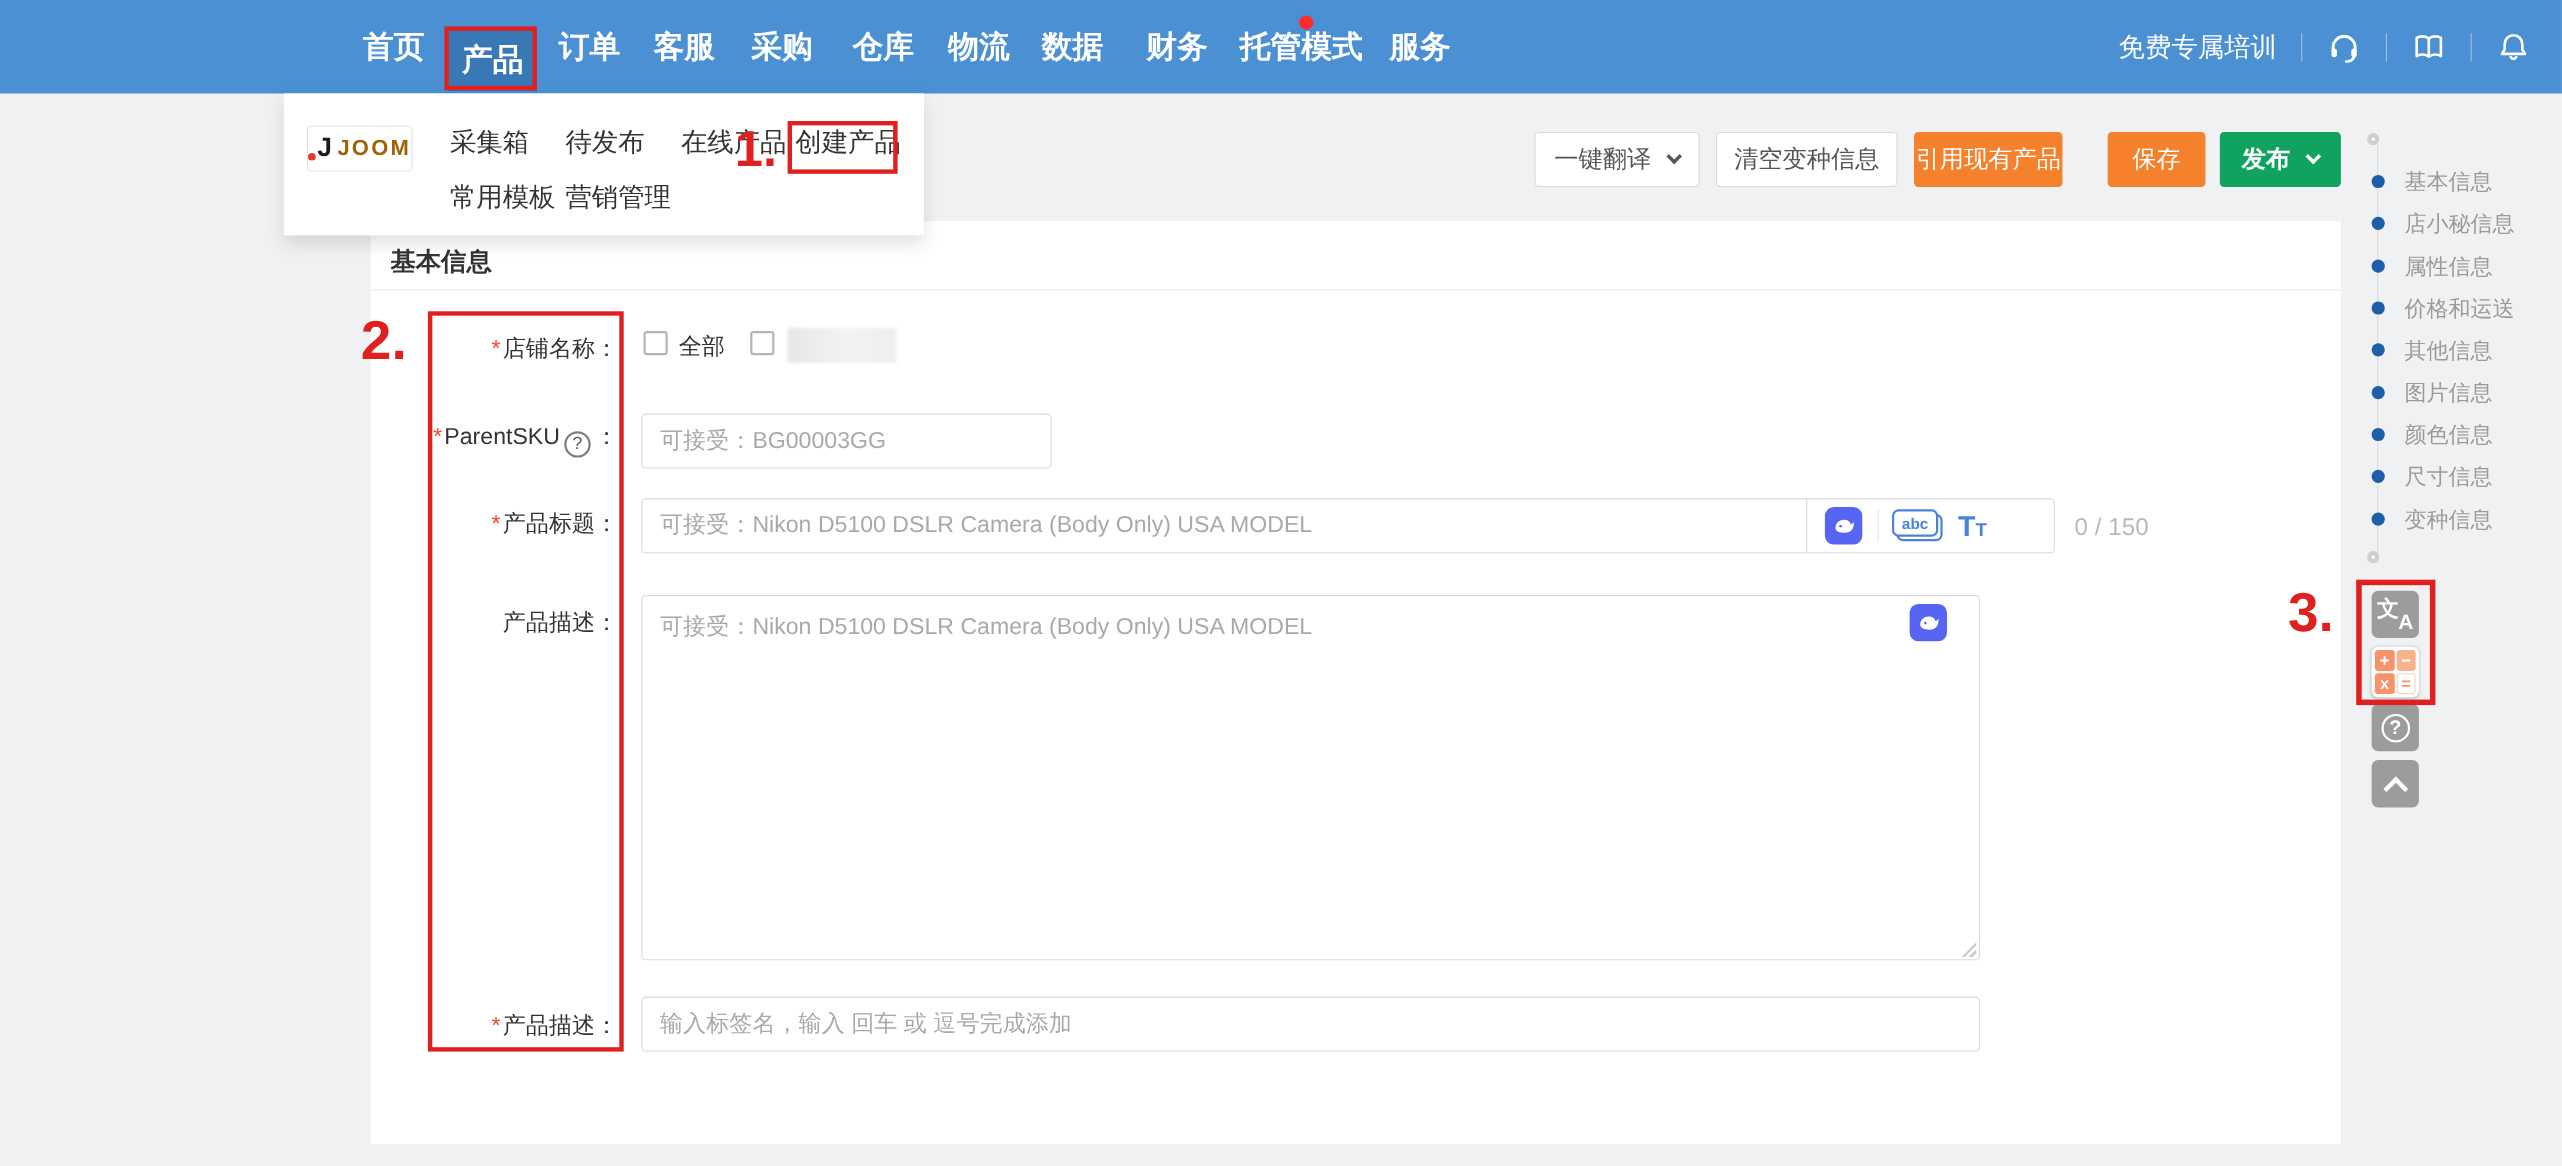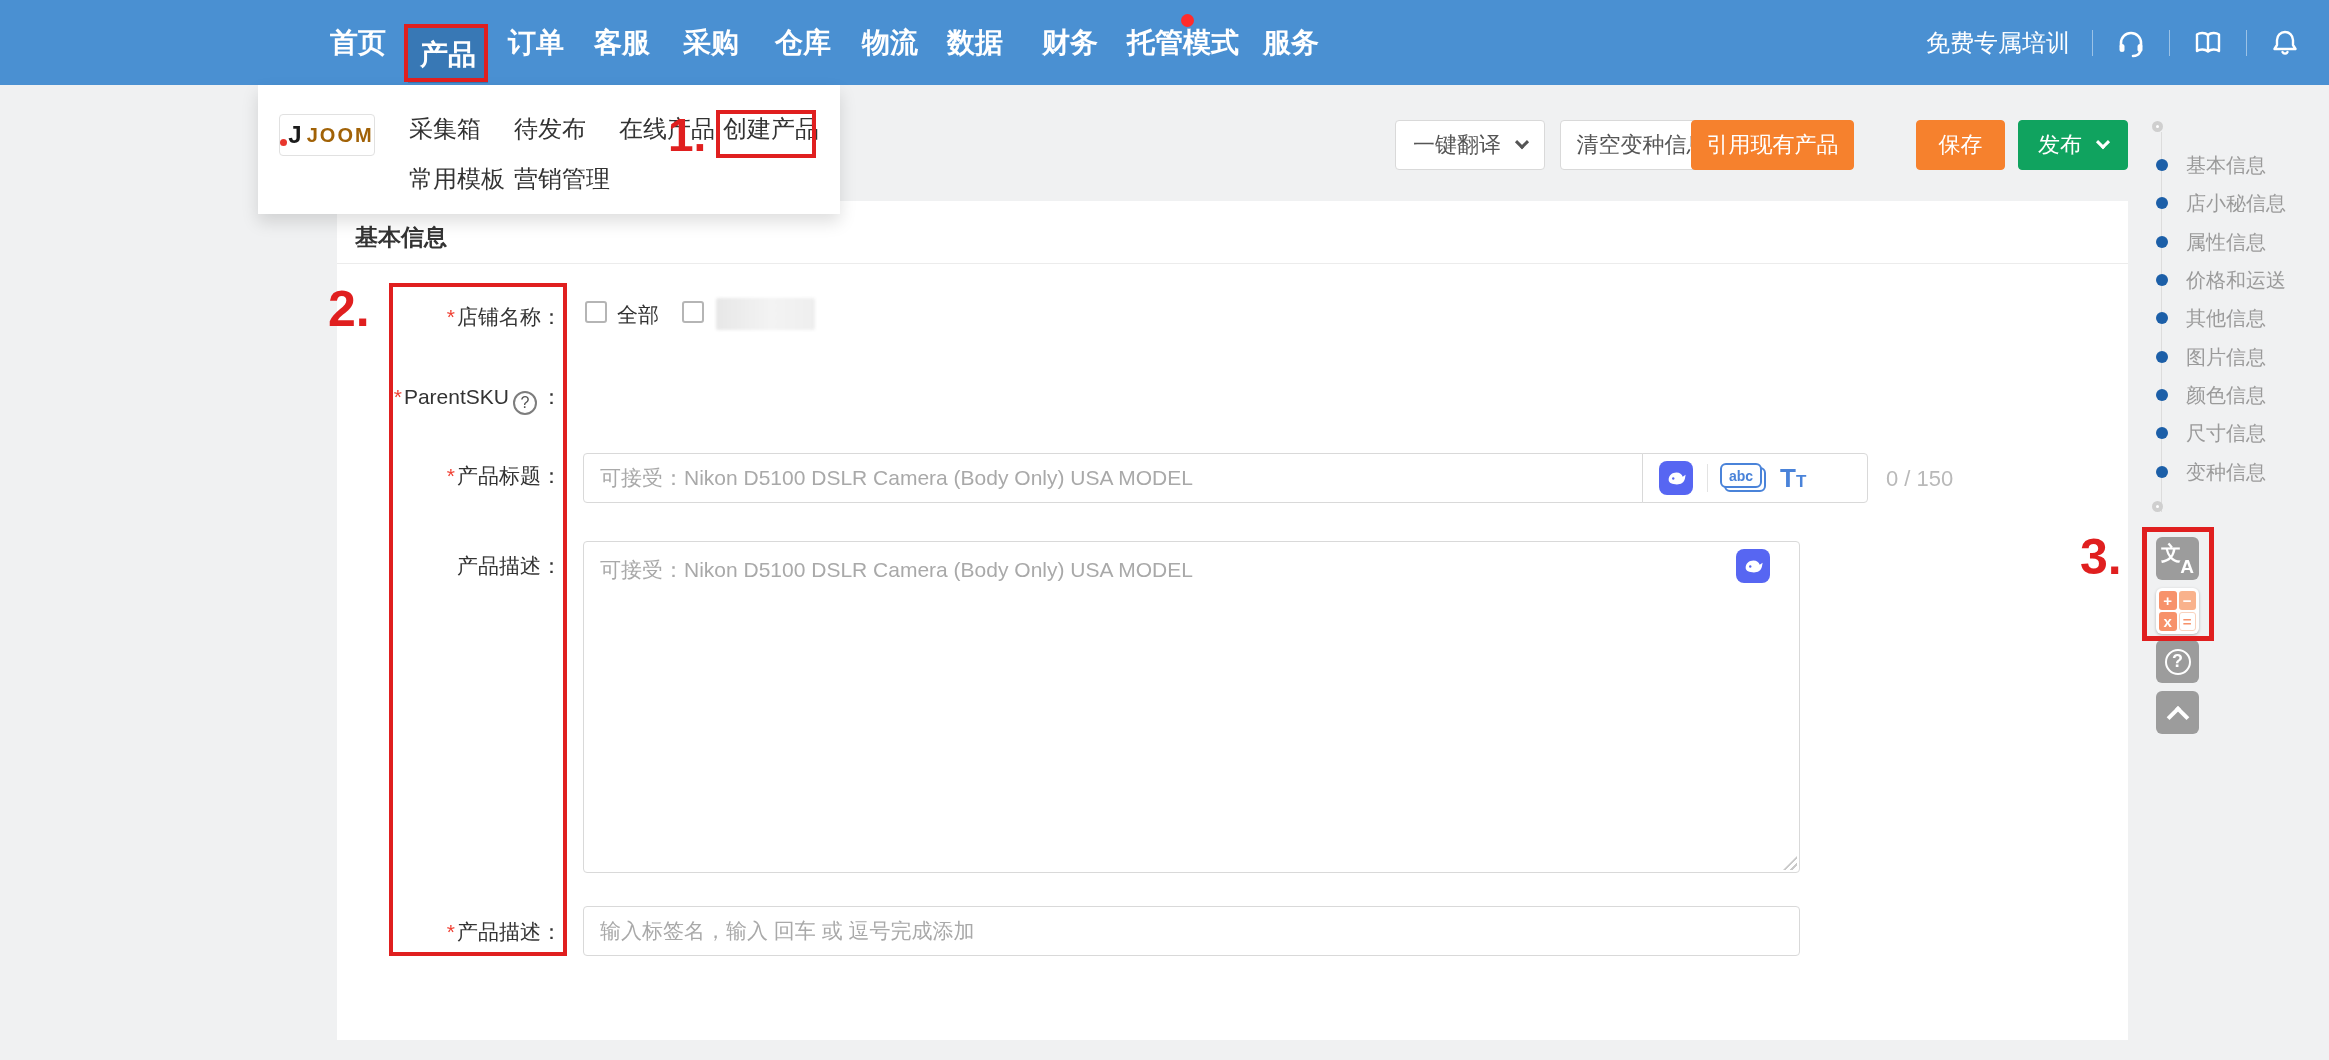--- a/index.html
+++ b/index.html
@@ -29,21 +29,21 @@
   .dd-item{position:absolute;font-size:24px;color:#333;cursor:pointer;white-space:nowrap;}
 
   
   .anno-box{position:absolute;border:4px solid #e01f1f;z-index:60;pointer-events:none;}
   .anno-num{position:absolute;color:#e01f1f;font-weight:bold;z-index:61;pointer-events:none;line-height:1;}
 
   
   .btn{position:absolute;top:120px;height:50px;border-radius:4px;display:flex;align-items:center;justify-content:center;gap:16px;font-size:22px;cursor:pointer;white-space:nowrap;}
   .btn-plain{background:#fff;border:1px solid #d9d9d9;color:#555;}
   .btn-orange{background:#f6812d;border:1px solid #f6812d;color:#fff;}
-  .btn-green{background:#10a35f;border:1px solid #10a35f;color:#fff;}
+  .btn-green{background:#10a35f;border:1px solid #10a35f;color:#fff;font-weight:bold;}
   .chev{width:10px;height:10px;border-right:3px solid currentColor;border-bottom:3px solid currentColor;transform:rotate(45deg) translate(-2px,-2px);}
 
   
   .card{position:absolute;left:337px;top:201px;width:1791px;height:839px;background:#fff;z-index:10;}
   .card-title{position:absolute;left:355px;top:222px;font-size:23px;font-weight:bold;color:#333;z-index:11;}
   .card-divider{position:absolute;left:337px;top:263px;width:1791px;height:1px;background:#ececec;z-index:11;}
   .f-label{position:absolute;left:300px;width:262px;text-align:right;font-size:21px;color:#333;z-index:11;white-space:nowrap;}
   .req{color:#f04134;margin-right:2px;}
   .help-q{display:inline-flex;width:24px;height:24px;border:2px solid #7d7d7d;border-radius:50%;align-items:center;justify-content:center;font-size:16px;color:#555;vertical-align:-4px;margin:0 4px;}
   .inp{position:absolute;border:1px solid #d9d9d9;border-radius:4px;font-size:21px;color:#333;padding:0 16px;background:#fff;z-index:11;outline:none;}
@@ -147,21 +147,21 @@
     <span class="dd-item" style="left:256px;top:78px">营销管理</span>
   </div>
 
   <div class="btn btn-plain" style="left:1395px;width:150px">
     <span>一键翻译</span>
     <span class="chev"></span>
   </div>
   <div class="btn btn-plain" style="left:1560px;width:165px">
     <span>清空变种信息</span>
   </div>
-  <div class="btn btn-orange" style="left:1691px;width:163px">
+  <div class="btn btn-orange" style="left:1740px;width:135px">
     <span>引用现有产品</span>
   </div>
   <div class="btn btn-orange" style="left:1916px;width:89px">
     <span>保存</span>
   </div>
   <div class="btn btn-green" style="left:2018px;width:110px">
     <span>发布</span>
     <span class="chev"></span>
   </div>
 
@@ -173,20 +173,21 @@
     <span class="req">*</span><span>店铺名称</span><span>：</span>
   </div>
   <span class="checkbox" style="left:585px;top:301px"></span>
   <span class="chk-label" style="left:617px;top:301px">全部</span>
   <span class="checkbox" style="left:682px;top:301px"></span>
   <span class="blur-name"></span>
 
   <div class="f-label" style="top:383px">
     <span class="req">*</span><span>ParentSKU</span><span class="help-q">?</span><span>：</span>
   </div>
+  <input class="inp" style="left: 583px; top: 376px; width: 373px; height: 50px;" placeholder="可接受：BG00003GG">
 
   <div class="f-label" style="top:462px">
     <span class="req">*</span><span>产品标题</span><span>：</span>
   </div>
   <input class="inp" style="left: 583px; top: 453px; width: 1060px; height: 50px; border-radius: 4px 0px 0px 4px;" placeholder="可接受：Nikon D5100 DSLR Camera (Body Only) USA MODEL">
   <div class="title-tools">
     <span class="whale" style="margin-left:16px">
       <svg width="22" height="22" viewBox="0 0 24 24" fill="#fff">
         <path d="M4 14 c0-5 4-8 8.5-8 3.5 0 6 2 6.8 4.6 l3.2-2.1 -0.8 4.3 c-0.9 4.2-4.4 6.2-8.7 6.2 C8 19 4 17.6 4 14 Z"></path>
         <circle cx="9" cy="12.5" r="1.3" fill="#5766f2"></circle>

